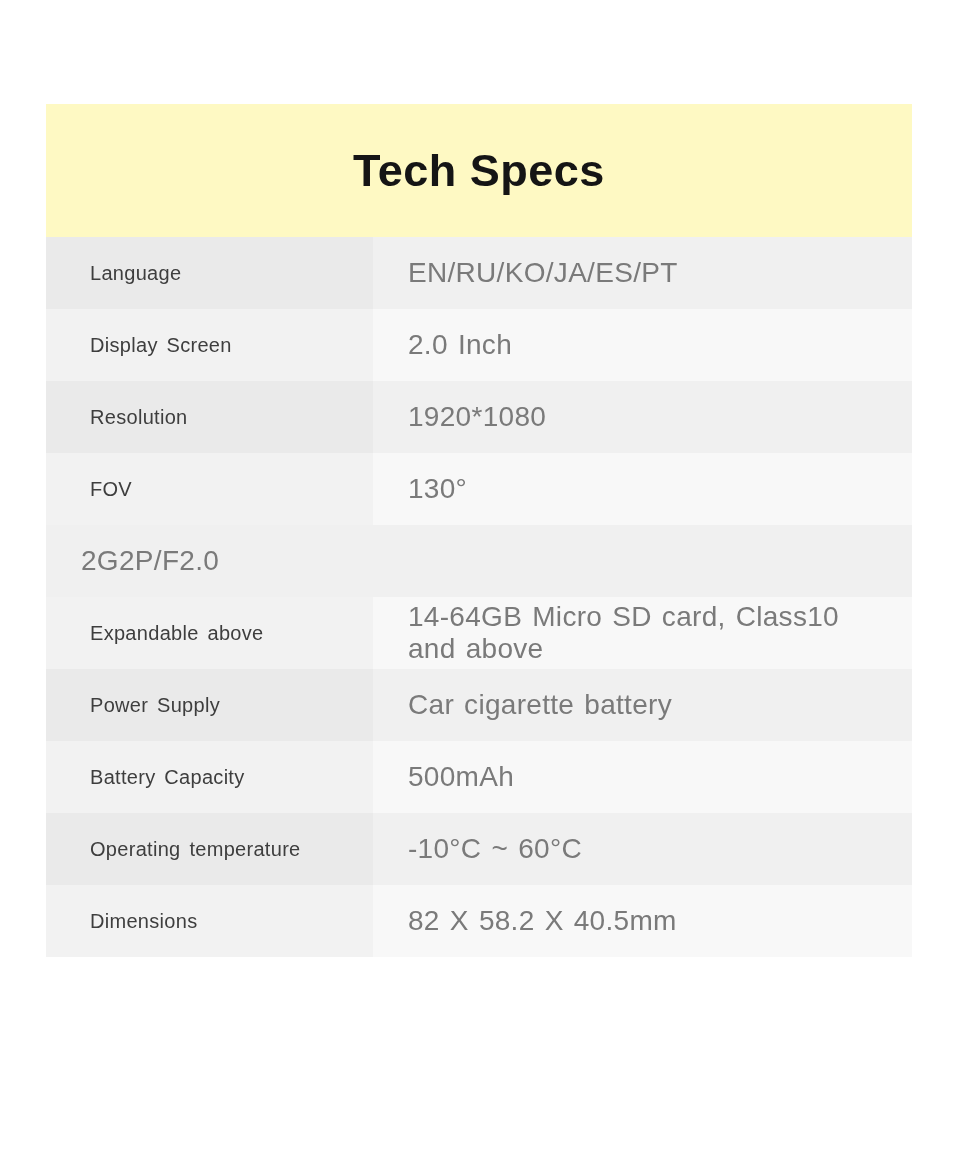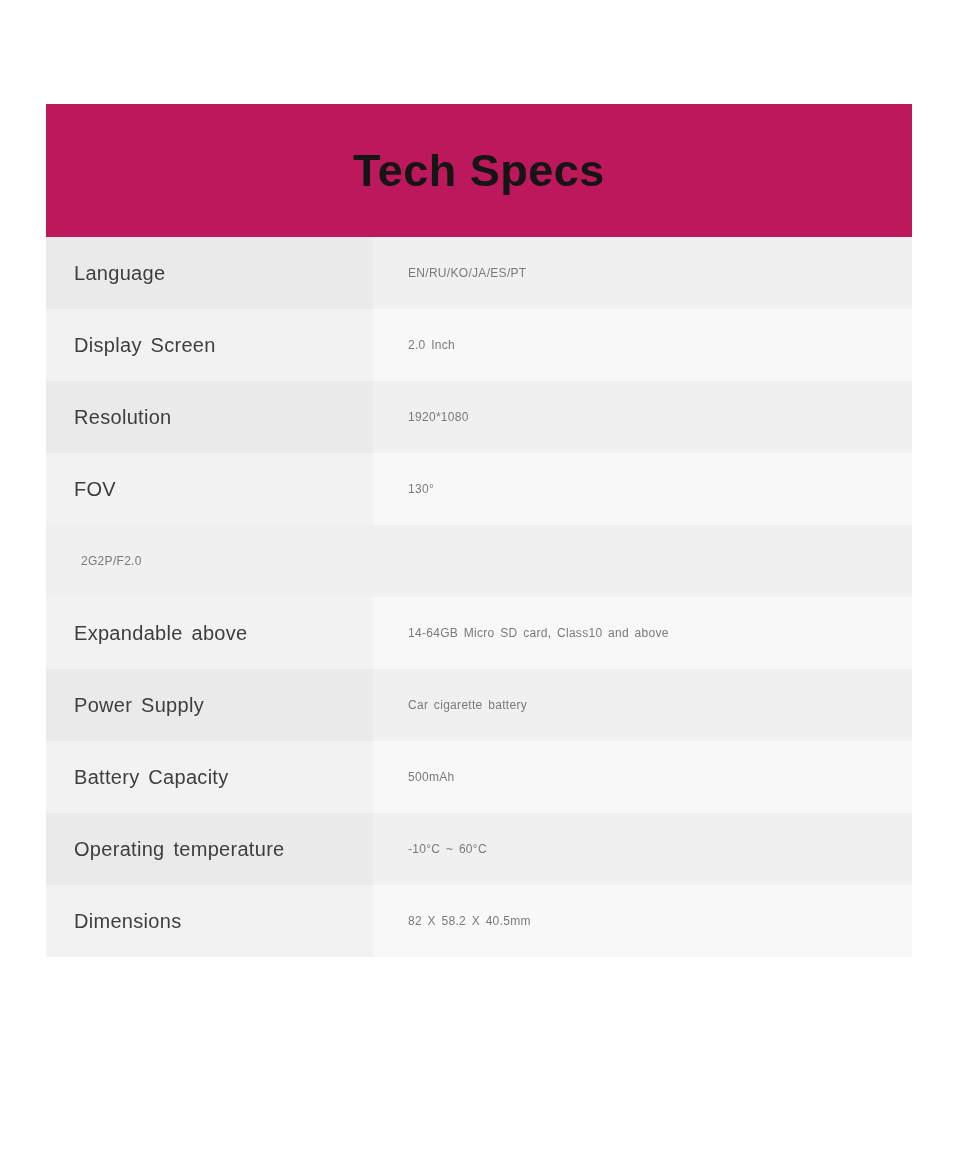--- a/index.html
+++ b/index.html
@@ -17,21 +17,21 @@
 
   .spec-card {
     position: absolute;
     left: 46px;
     top: 104px;
     width: 866px;
   }
 
   .spec-header {
     height: 133px;
-    background: #be185d;
+    background: #fef9c3;
     display: flex;
     align-items: center;
     justify-content: center;
   }
 
   .spec-title {
     font-size: 45px;
     font-weight: bold;
     letter-spacing: 0.5px;
     color: #151515;
@@ -49,35 +49,35 @@
 
   
   .spec-row:nth-child(odd)  { background: #f0f0f0; }
   .spec-row:nth-child(even) { background: #f8f8f8; }
 
   .cell-label {
     width: 327px;
     flex: 0 0 327px;
     display: flex;
     align-items: center;
-    padding-left: 28px;
+    padding-left: 44px;
     background: rgba(0, 0, 0, 0.025); 
     font-size: 20px;
     color: #3e3e3e;
     word-spacing: 3px;
     letter-spacing: 0.3px;
   }
 
   .cell-value {
     flex: 1;
     display: flex;
     align-items: center;
     padding-left: 35px;
     padding-right: 20px;
-    font-size: 12px;
+    font-size: 28px;
     color: #7a7a7a;
     word-spacing: 2px;
     letter-spacing: 0.3px;
   }
 </style>
 </head>
 <body>
 
 <div class="spec-card">
   <div class="spec-header">

